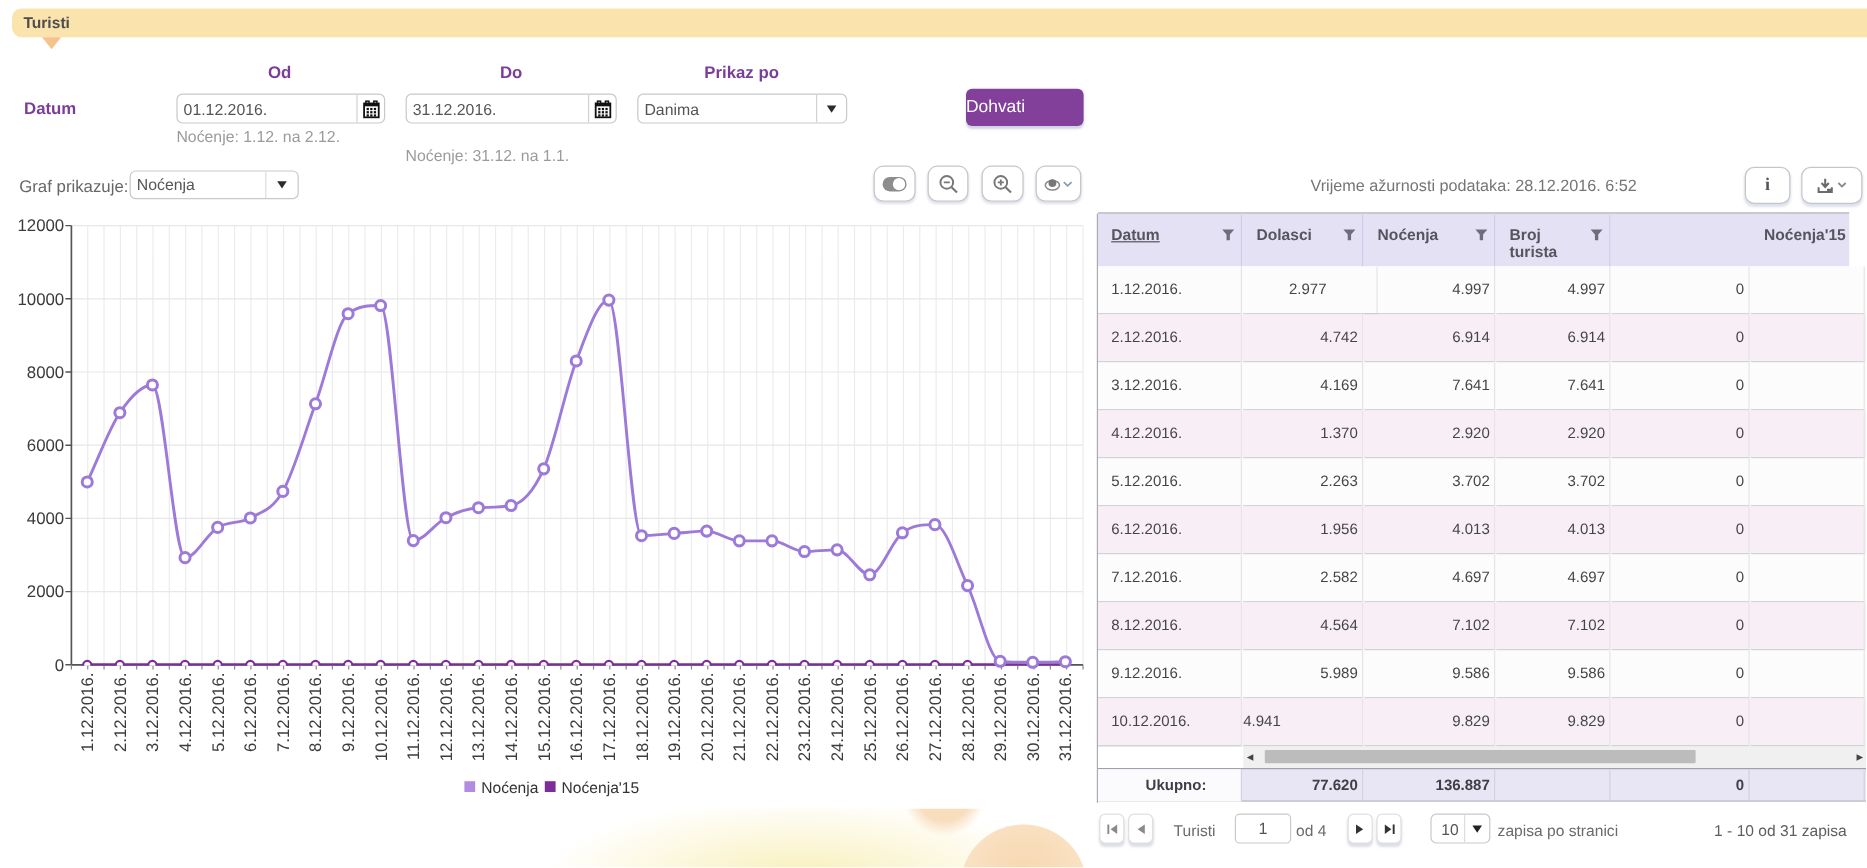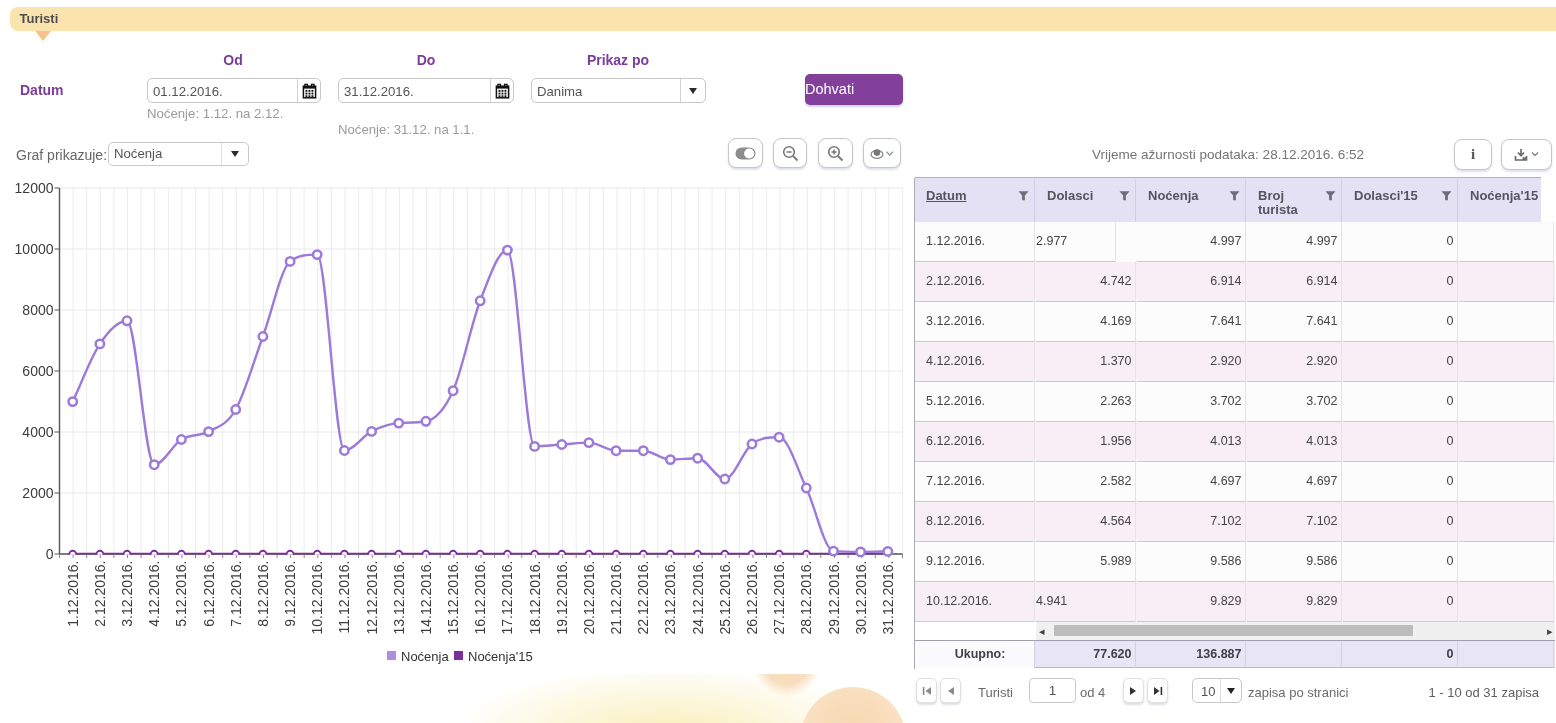--- a/index.html
+++ b/index.html
@@ -266,28 +266,25 @@
         </svg></div>
 <div class="hcell" style="left:121px;width:100px;border-right:1px solid #d2cce9;"><span style="">Dolasci</span><svg width="11" height="11" viewBox="0 0 11 11" style="position:absolute;right:5px;top:11px">
           <path d="M0.5 1.2 H10.5 L6.9 5.4 V10.2 L4.1 10.2 V5.4 Z" fill="#6e6e7a"></path>
         </svg></div>
 <div class="hcell" style="left:222px;width:109px;border-right:1px solid #d2cce9;"><span style="">Noćenja</span><svg width="11" height="11" viewBox="0 0 11 11" style="position:absolute;right:5px;top:11px">
           <path d="M0.5 1.2 H10.5 L6.9 5.4 V10.2 L4.1 10.2 V5.4 Z" fill="#6e6e7a"></path>
         </svg></div>
 <div class="hcell" style="left:332px;width:95px;border-right:1px solid #d2cce9;"><span style="">Broj<br>turista</span><svg width="11" height="11" viewBox="0 0 11 11" style="position:absolute;right:5px;top:11px">
           <path d="M0.5 1.2 H10.5 L6.9 5.4 V10.2 L4.1 10.2 V5.4 Z" fill="#6e6e7a"></path>
         </svg></div>
-<div class="hcell" style="left:428px;width:115px;border-right:1px solid #d2cce9;"><span style="">Dolasci'15</span><svg width="11" height="11" viewBox="0 0 11 11" style="position:absolute;right:5px;top:11px">
-          <path d="M0.5 1.2 H10.5 L6.9 5.4 V10.2 L4.1 10.2 V5.4 Z" fill="#6e6e7a"></path>
-        </svg></div>
 <div class="hcell" style="left:544px;width:81px;"><span style="">Noćenja'15</span></div>
 </div>
 <div class="grow odd" style="top:44.5px">
 <div class="gcell" style="left:0px;width:120px;text-align:left;padding-left:11px;">1.12.2016.</div>
-<div class="gcell" style="left:121px;width:80px;text-align:left;padding-right:3.5px;">2.977</div>
+<div class="gcell" style="left:121px;width:112px;text-align:center;padding-right:3.5px;">2.977</div>
 <div class="gcell" style="left:222px;width:109px;text-align:right;padding-right:3.5px;">4.997</div>
 <div class="gcell" style="left:332px;width:95px;text-align:right;padding-right:3.5px;">4.997</div>
 <div class="gcell" style="left:428px;width:115px;text-align:right;padding-right:3.5px;">0</div>
 <div class="gcell" style="left:544px;width:95px;text-align:right;padding-right:3.5px;"></div>
 </div>
 <div class="grow even" style="top:84.5px">
 <div class="gcell" style="left:0px;width:120px;text-align:left;padding-left:11px;">2.12.2016.</div>
 <div class="gcell" style="left:121px;width:100px;text-align:right;padding-right:3.5px;">4.742</div>
 <div class="gcell" style="left:222px;width:109px;text-align:right;padding-right:3.5px;">6.914</div>
 <div class="gcell" style="left:332px;width:95px;text-align:right;padding-right:3.5px;">6.914</div>

